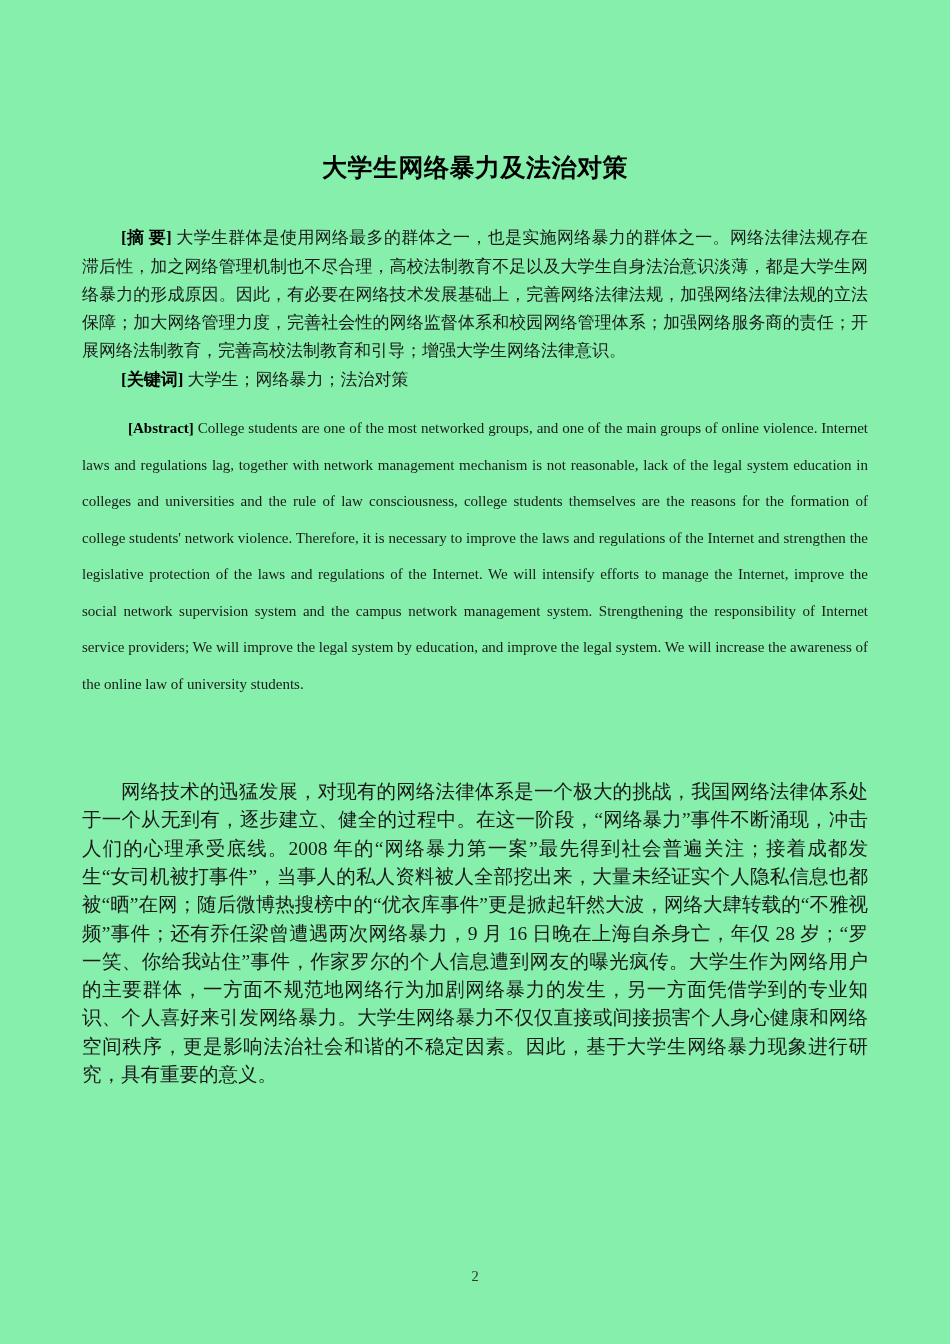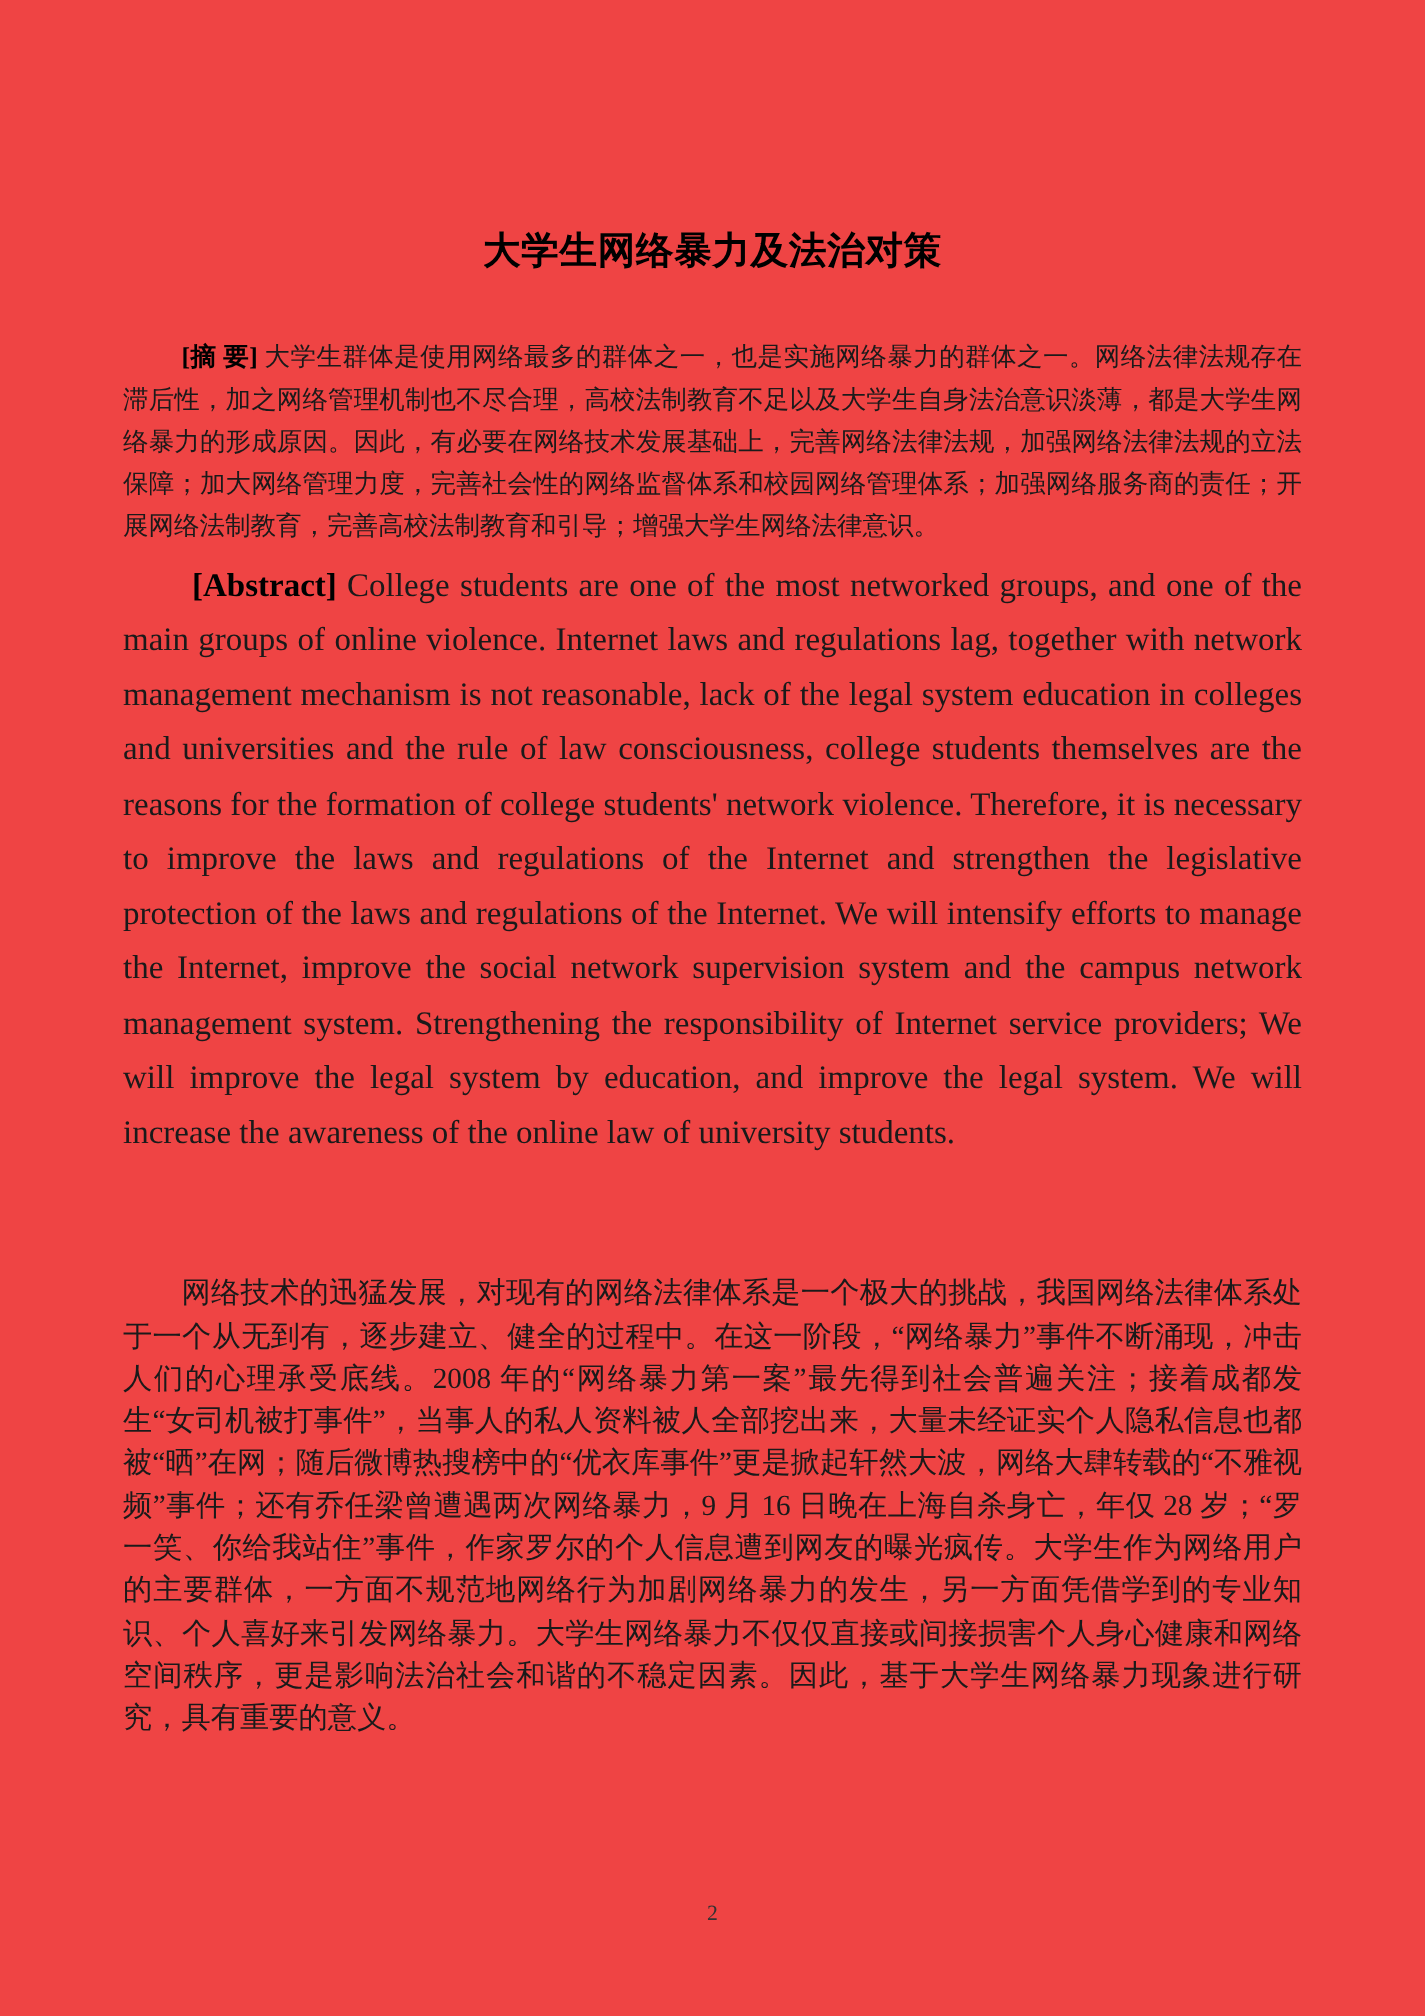--- a/index.html
+++ b/index.html
@@ -4,21 +4,21 @@
 <style>
   html, body {
     margin: 0;
     padding: 0;
     background: #ffffff;
   }
   .page {
     position: relative;
     width: 950px;
     height: 1344px;
-    background: #ef4444;
+    background: #86efac;
     margin: 0 auto;
     overflow: hidden;
     font-family: "Liberation Serif", "DejaVu Serif", serif;
     color: #111111;
     -webkit-font-smoothing: antialiased;
   }
   .content {
     position: absolute;
     left: 82px;
     top: 0;
@@ -51,22 +51,22 @@
     margin: 0;
   }
   .indent2 { text-indent: 39px; }
   .lbl {
     font-weight: bold;
     color: #000;
   }
 
   
   .en-block {
-    margin-top: 6px;
-    font-size: 22px;
+    margin-top: 16px;
+    font-size: 15px;
     line-height: 36.5px;
     text-align: justify;
     color: #1a1a1a;
   }
   .en-block p { margin: 0; }
   .en-indent { text-indent: 46px; }
 
   .keywords-en {
     margin-top: 22px;
     font-size: 19.5px;
@@ -112,20 +112,21 @@
 <body>
 
 <div class="page">
 
   <div class="content">
 
     <h1 class="doc-title">大学生网络暴力及法治对策</h1>
 
     <div class="cn-block">
       <p class="indent2"><span class="lbl">[摘 要]</span><span> 大学生群体是使用网络最多的群体之一，也是实施网络暴力的群体之一。网络法律法规存在滞后性，加之网络管理机制也不尽合理，高校法制教育不足以及大学生自身法治意识淡薄，都是大学生网络暴力的形成原因。因此，有必要在网络技术发展基础上，完善网络法律法规，加强网络法律法规的立法保障；加大网络管理力度，完善社会性的网络监督体系和校园网络管理体系；加强网络服务商的责任；开展网络法制教育，完善高校法制教育和引导；增强大学生网络法律意识。</span></p>
+      <p class="indent2"><span class="lbl">[关键词]</span><span> 大学生；网络暴力；法治对策</span></p>
     </div>
 
     <div class="en-block">
       <p class="en-indent"><span class="lbl">[Abstract]</span><span> College students are one of the most networked groups, and one of the main groups of online violence. Internet laws and regulations lag, together with network management mechanism is not reasonable, lack of the legal system education in colleges and universities and the rule of law consciousness, college students themselves are the reasons for the formation of college students' network violence. Therefore, it is necessary to improve the laws and regulations of the Internet and strengthen the legislative protection of the laws and regulations of the Internet. We will intensify efforts to manage the Internet, improve the social network supervision system and the campus network management system. Strengthening the responsibility of Internet service providers; We will improve the legal system by education, and improve the legal system. We will increase the awareness of the online law of university students.</span></p>
     </div>
 
 
     <div class="body-block">
       <p class="indent2">网络技术的迅猛发展，对现有的网络法律体系是一个极大的挑战，我国网络法律体系处于一个从无到有，逐步建立、健全的过程中。在这一阶段，“网络暴力”事件不断涌现，冲击人们的心理承受底线。2008 年的“网络暴力第一案”最先得到社会普遍关注；接着成都发生“女司机被打事件”，当事人的私人资料被人全部挖出来，大量未经证实个人隐私信息也都被“晒”在网；随后微博热搜榜中的“优衣库事件”更是掀起轩然大波，网络大肆转载的“不雅视频”事件；还有乔任梁曾遭遇两次网络暴力，9 月 16 日晚在上海自杀身亡，年仅 28 岁；“罗一笑、你给我站住”事件，作家罗尔的个人信息遭到网友的曝光疯传。大学生作为网络用户的主要群体，一方面不规范地网络行为加剧网络暴力的发生，另一方面凭借学到的专业知识、个人喜好来引发网络暴力。大学生网络暴力不仅仅直接或间接损害个人身心健康和网络空间秩序，更是影响法治社会和谐的不稳定因素。因此，基于大学生网络暴力现象进行研究，具有重要的意义。</p>
     </div>

